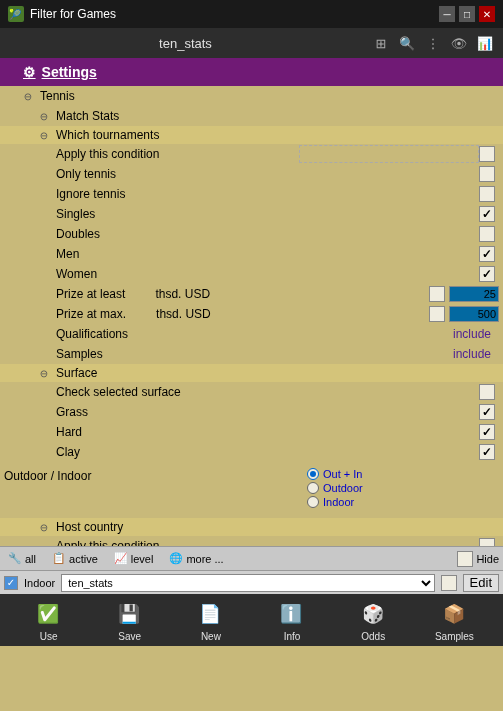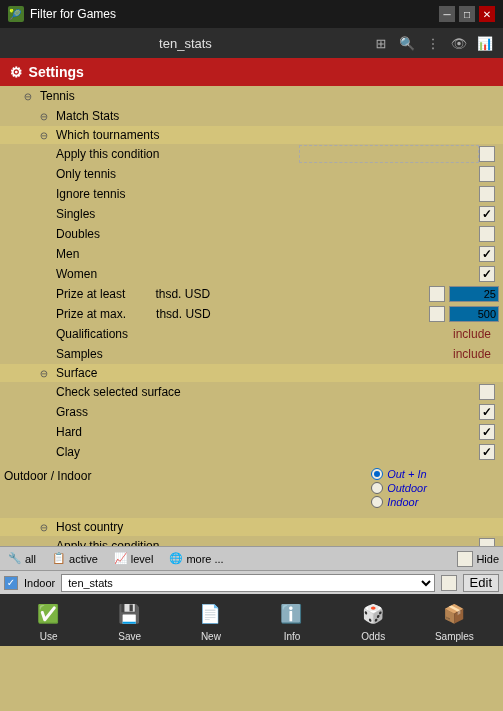--- a/index.html
+++ b/index.html
@@ -83,29 +83,30 @@
       display: flex;
       align-items: center;
       justify-content: center;
       color: #aaa;
       font-size: 13px;
       cursor: pointer;
     }
 
     
     .settings-header {
-      background: #b91c1c;
+      background: #701a75;
       color: #fff;
-      padding: 4px 10px;
+      padding: 4px 23px;
       font-size: 14px;
       font-weight: bold;
       display: flex;
       align-items: center;
       gap: 6px;
       height: 28px;
+      text-decoration: underline;
     }
     .settings-header::before {
       content: '⚙';
       font-size: 14px;
     }
 
     
     .main-scroll {
       background: #c8b97a;
       height: 460px;
@@ -175,21 +176,21 @@
       background: #0369a1;
       height: 16px;
       width: 50px;
       font-size: 11px;
       padding: 0 2px;
       text-align: right;
     }
 
     
     .link-value {
-      color: #7f1d1d;
+      color: #4c1d95;
       text-decoration: none;
       cursor: pointer;
       padding-right: 4px;
     }
 
     
     .radio-group {
       display: flex;
       flex-direction: column;
       gap: 2px;
@@ -522,21 +523,21 @@
 
   <div class="section-row section-indent-3">
     <span class="row-label">Clay</span>
     <div class="right-panel">
       <div class="cb-wrapper cb-checked"></div>
     </div>
   </div>
 
   <div class="outdoor-row section-indent-3">
     <span class="row-label" style="margin-top:4px;">Outdoor / Indoor</span>
-    <div class="right-panel" style="justify-content: center; padding-top:2px;font-style:italic;">
+    <div class="right-panel" style="justify-content: flex-start; padding-top:2px;">
       <div class="radio-group">
         <div class="radio-row">
           <div class="radio-btn selected"></div>
           <span class="radio-label">Out + In</span>
         </div>
         <div class="radio-row">
           <div class="radio-btn"></div>
           <span class="radio-label">Outdoor</span>
         </div>
         <div class="radio-row">

